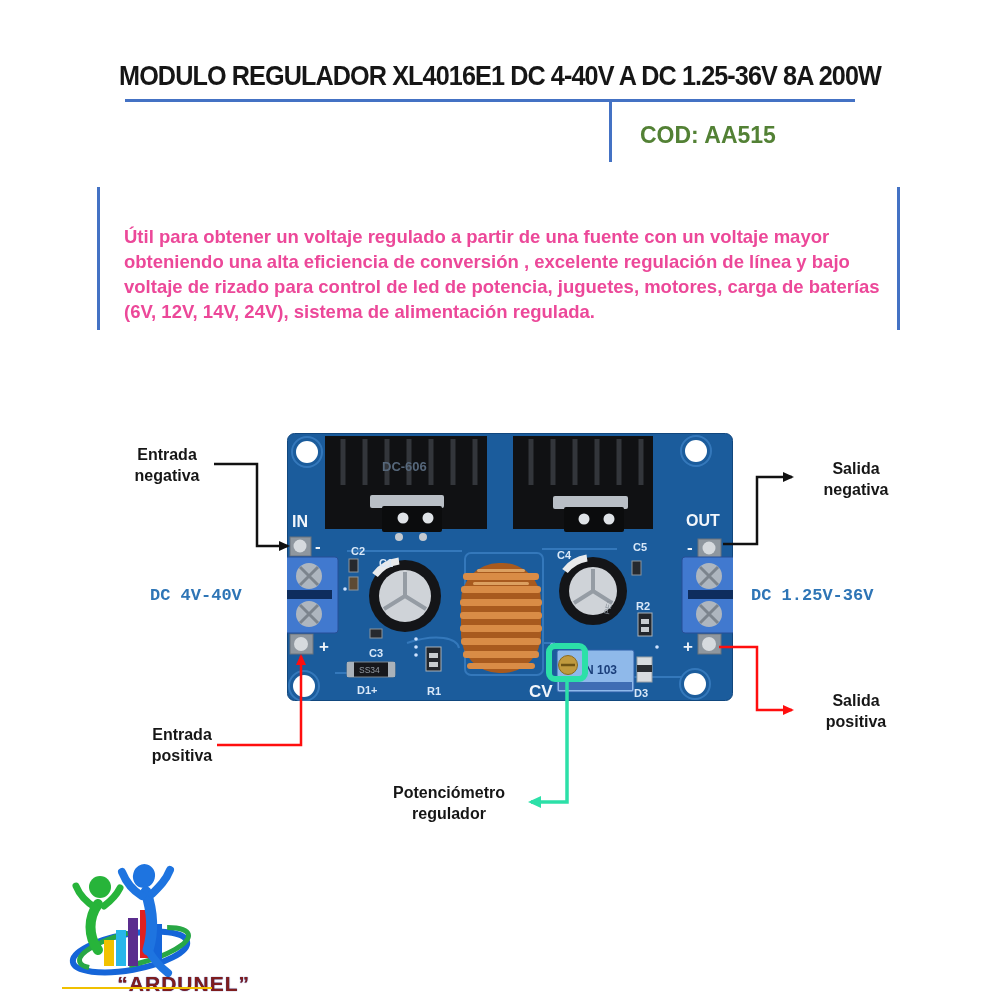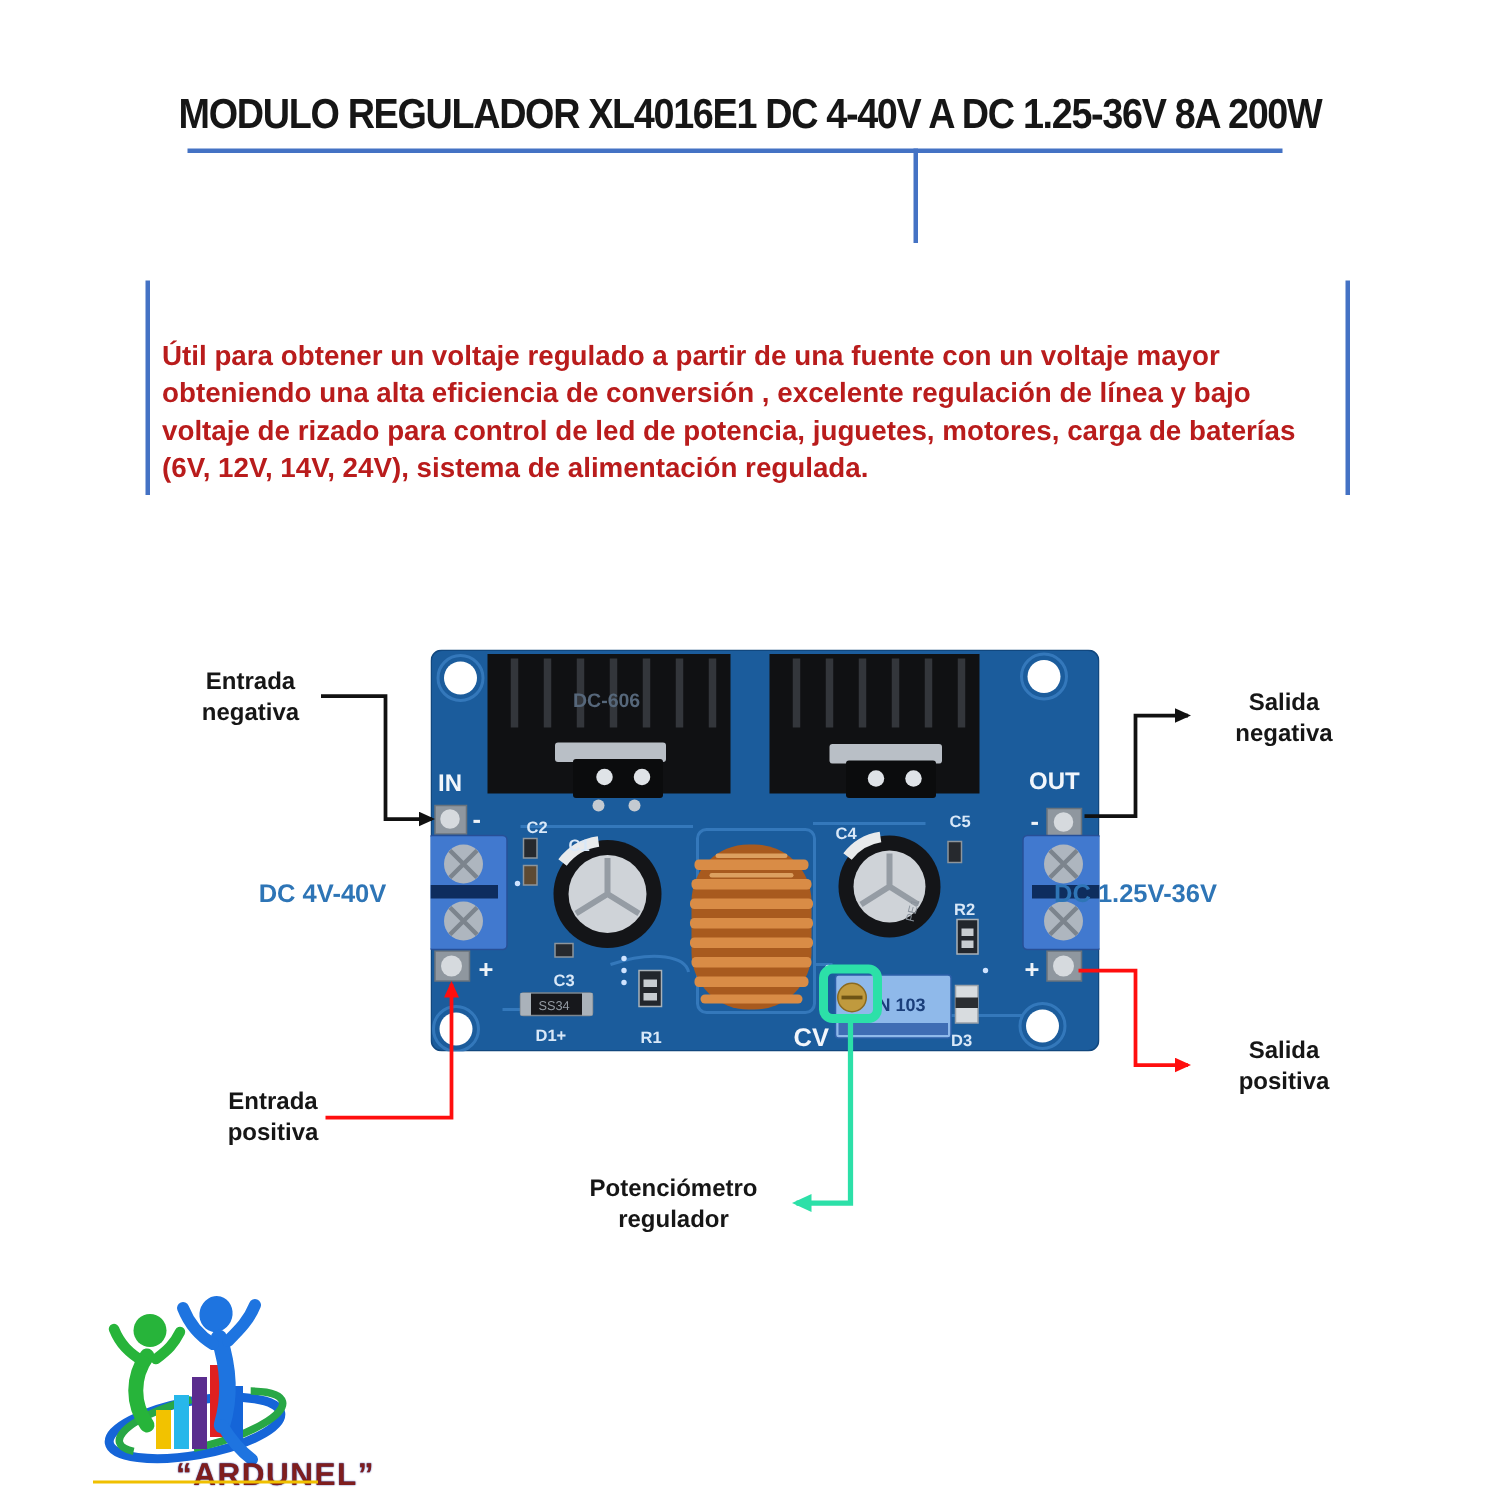--- a/index.html
+++ b/index.html
@@ -22,51 +22,52 @@
   }
   .code {
     position:absolute; left:640px; top:88px; width:220px; text-align:left;
     font-size:23px; font-weight:bold; color:#538135;
   }
   
   .desc-bar { position:absolute; top:153px; width:3px; height:143px; background:#4472C4; }
   .desc-bar.left  { left:97px; }
   .desc-bar.right { left:897px; }
   .description {
-    position:absolute; left:108px; top:190px; width:783px;
-    font-size:18.5px; font-weight:bold; color:#b91c1c; line-height:25px;
+    position:absolute; left:124px; top:190px; width:783px;
+    font-size:18.5px; font-weight:bold; color:#ec4899; line-height:25px;
   }
   
   .callout {
     position:absolute; font-size:16px; font-weight:bold; color:#161616;
     line-height:21px; text-align:center;
   }
   .volt-label {
     position:absolute; font-size:17px; font-weight:bold; color:#2E75B6; white-space:nowrap;
-    text-align:center;
+    font-family:Liberation Mono, monospace;
   }
   .board-wrap { position:absolute; left:287px; top:399px; width:446px; height:268px;text-align:center; }
   .overlay { position:absolute; left:0; top:0; pointer-events:none; }
   
   .logo { position:absolute; left:52px; top:820px; width:190px; height:165px; }
   .brand {
     position:absolute; left:40px; top:938px; width:210px; text-align:right;
     font-size:21px; font-weight:bold; color:#7f1d1d; letter-spacing:1px;
     text-shadow:0 0 1px #0d2090;
   }
   .brand-stripe { position:absolute; left:62px; top:953px; width:150px; height:2px; background:#f0c000; }
 </style>
 </head>
 <body>
 
 <div class="page">
 
   <div class="title">MODULO REGULADOR XL4016E1 DC 4-40V A DC 1.25-36V 8A 200W</div>
   <div class="title-underline"></div>
   <div class="header-divider"></div>
+  <div class="code">COD: AA515</div>
 
   <div class="desc-bar left"></div>
   <div class="desc-bar right"></div>
   <div class="description">Útil para obtener un voltaje regulado a partir de una fuente con un voltaje mayor obteniendo una alta eficiencia de conversión , excelente regulación de línea y bajo voltaje de rizado para control de led de potencia, juguetes, motores, carga de baterías (6V, 12V, 14V, 24V), sistema de alimentación regulada.</div>
 
   <div class="board-wrap">
     <svg viewBox="0 0 446 268" width="446" height="268">
 
       <rect x="0.5" y="0.5" width="445" height="267" rx="7" fill="#1b5c9c" stroke="#11477e"></rect>
 
@@ -249,21 +250,21 @@
     <path d="M723,510 H757 V443 H792" fill="none" stroke="#111111" stroke-width="2.5" marker-end="url(#ah-black)"></path>
     <path d="M217,711 H301 V622" fill="none" stroke="#FF0E0E" stroke-width="2.5" marker-end="url(#ah-red)"></path>
     <path d="M719,613 H757 V676 H792" fill="none" stroke="#FF0E0E" stroke-width="2.5" marker-end="url(#ah-red)"></path>
     <rect x="549" y="612" width="36" height="33" rx="6" fill="none" stroke="#2CE0A8" stroke-width="6"></rect>
     <path d="M567,648 V768 H531" fill="none" stroke="#2CE0A8" stroke-width="3.5" marker-end="url(#ah-teal)"></path>
   </svg>
 
   <div class="callout" style="left:112px; top:410px; width:110px;">Entrada negativa</div>
   <div class="callout" style="left:800px; top:424px; width:112px;">Salida negativa</div>
   <div class="volt-label" style="left:150px; top:552px; width:130px;">DC 4V-40V</div>
-  <div class="volt-label" style="left:692px; top:552px; width:130px;">DC 1.25V-36V</div>
+  <div class="volt-label" style="left:751px; top:552px; width:130px;">DC 1.25V-36V</div>
   <div class="callout" style="left:127px; top:690px; width:110px;">Entrada positiva</div>
   <div class="callout" style="left:374px; top:748px; width:150px;">Potenciómetro regulador</div>
   <div class="callout" style="left:800px; top:656px; width:112px;">Salida positiva</div>
 
   <div class="logo">
     <svg viewBox="0 0 190 165" width="190" height="165">
 
       <g fill="none">
         <ellipse cx="78" cy="98" rx="58" ry="18" stroke="#1565d8" stroke-width="6" transform="rotate(-10 78 98)"></ellipse>
         <ellipse cx="82" cy="94" rx="56" ry="16" stroke="#28a745" stroke-width="5" transform="rotate(-14 82 94)" stroke-dasharray="70 40"></ellipse>

